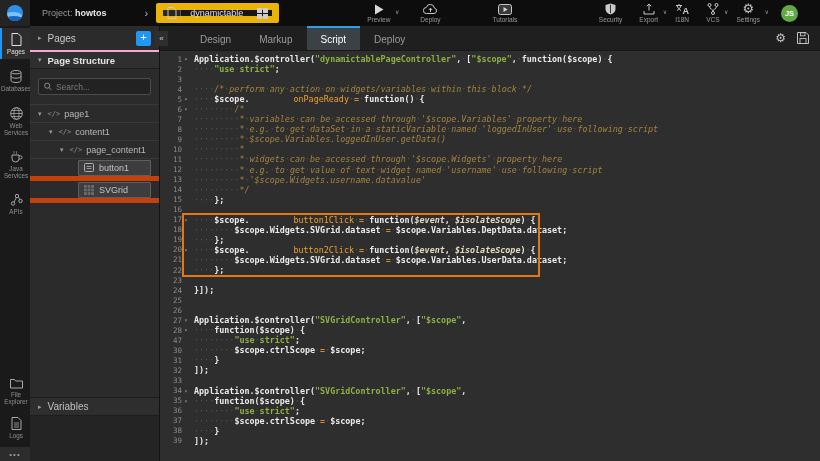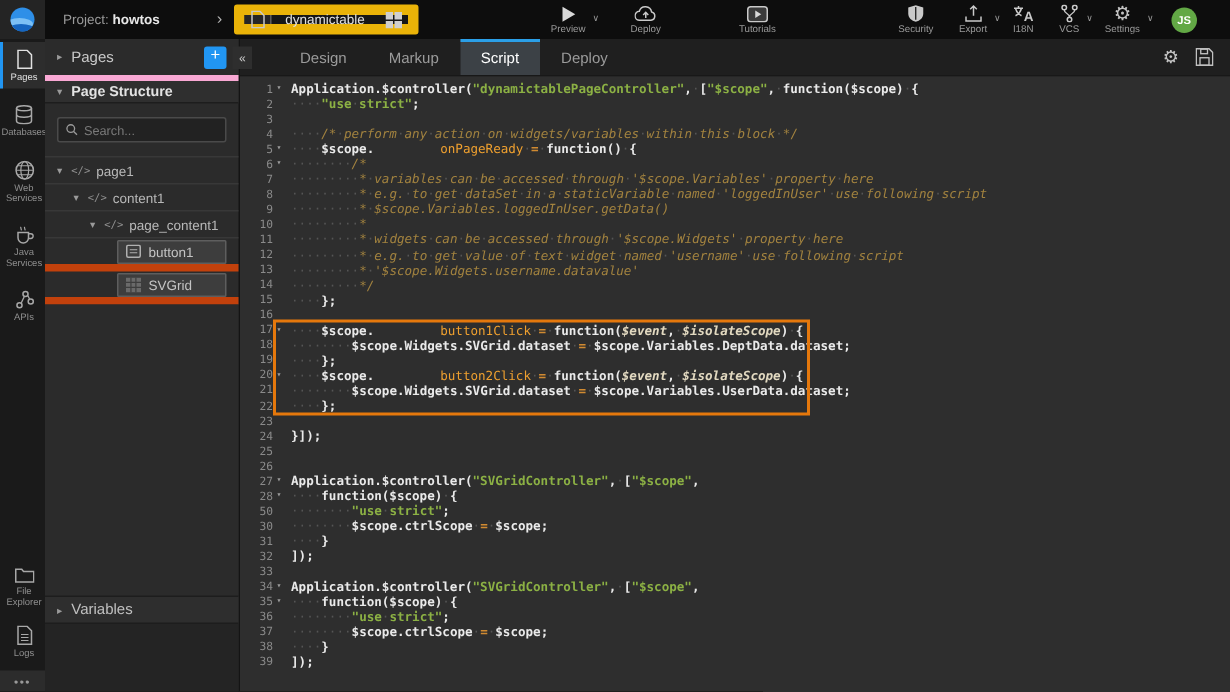--- a/index.html
+++ b/index.html
@@ -36,21 +36,21 @@
   .rail-item.active .rlab { color:#e0e0e0; }
   .rail-fill { flex:1; }
   .rail-foot { height:14px; background:#2c2c2c; color:#9a9a9a; font-size:8px; letter-spacing:1px; display:flex; align-items:center; justify-content:center; }
 
   
   .panel { position:absolute; left:30px; top:26px; width:130px; height:435px; background:#2b2b2b; border-right:1px solid #141414; display:flex; flex-direction:column; }
   .pages-head { height:24px; display:flex; align-items:center; padding:0 8px; background:#2b2b2b; }
   .tri { font-size:7px; color:#9a9a9a; margin-right:6px; }
   .pages-head .ph-label { font-size:10px; color:#c9c9c9; flex:1; }
   .add-btn { width:15px; height:15px; background:#2196f3; border-radius:2px; color:#fff; font-size:11px; line-height:13px; text-align:center; cursor:pointer; }
-  .struct-head { height:19px; display:flex; align-items:center; padding:0 8px; background:#2f2f2f; border-top:4px solid #f9a8d4; border-bottom:1px solid #1d1d1d; }
+  .struct-head { height:19px; display:flex; align-items:center; padding:0 8px; background:#2f2f2f; border-top:2px solid #f9a8d4; border-bottom:1px solid #1d1d1d; }
   .struct-head .sh-label { font-size:9.5px; font-weight:bold; color:#e3e3e3; }
   .search-wrap { height:35px; display:flex; align-items:center; padding:0 8px; }
   .search-box { width:100%; height:17px; background:#222; border:1px solid #4a4a4a; border-radius:2px; display:flex; align-items:center; padding:0 5px; gap:4px; }
   .search-box input { background:transparent; border:none; outline:none; color:#bbb; font-size:8.5px; width:100%; font-family:"Liberation Sans",sans-serif; }
   .search-box input::placeholder { color:#7a7a7a; }
   .tree { border-top:1px solid #383838; }
   .tnode { height:18px; display:flex; align-items:center; border-bottom:1px solid #383838; cursor:pointer; }
   .tnode .code-ic { font-family:"DejaVu Sans Mono",monospace; font-size:7px; color:#8f8f8f; margin-right:4px; }
   .tnode .tlabel { font-size:9px; color:#b8b8b8; }
   .twidget { height:22px; display:flex; align-items:center; border-bottom:5px solid #c2410c; cursor:pointer; }
@@ -439,21 +439,21 @@
           </div>
           <div class="gl">
             <span class="num">27</span>
             <span class="fold">▾</span>
           </div>
           <div class="gl">
             <span class="num">28</span>
             <span class="fold">▾</span>
           </div>
           <div class="gl">
-            <span class="num">50</span>
+            <span class="num">47</span>
             <span class="fold"></span>
           </div>
           <div class="gl">
             <span class="num">30</span>
             <span class="fold"></span>
           </div>
           <div class="gl">
             <span class="num">31</span>
             <span class="fold"></span>
           </div>

